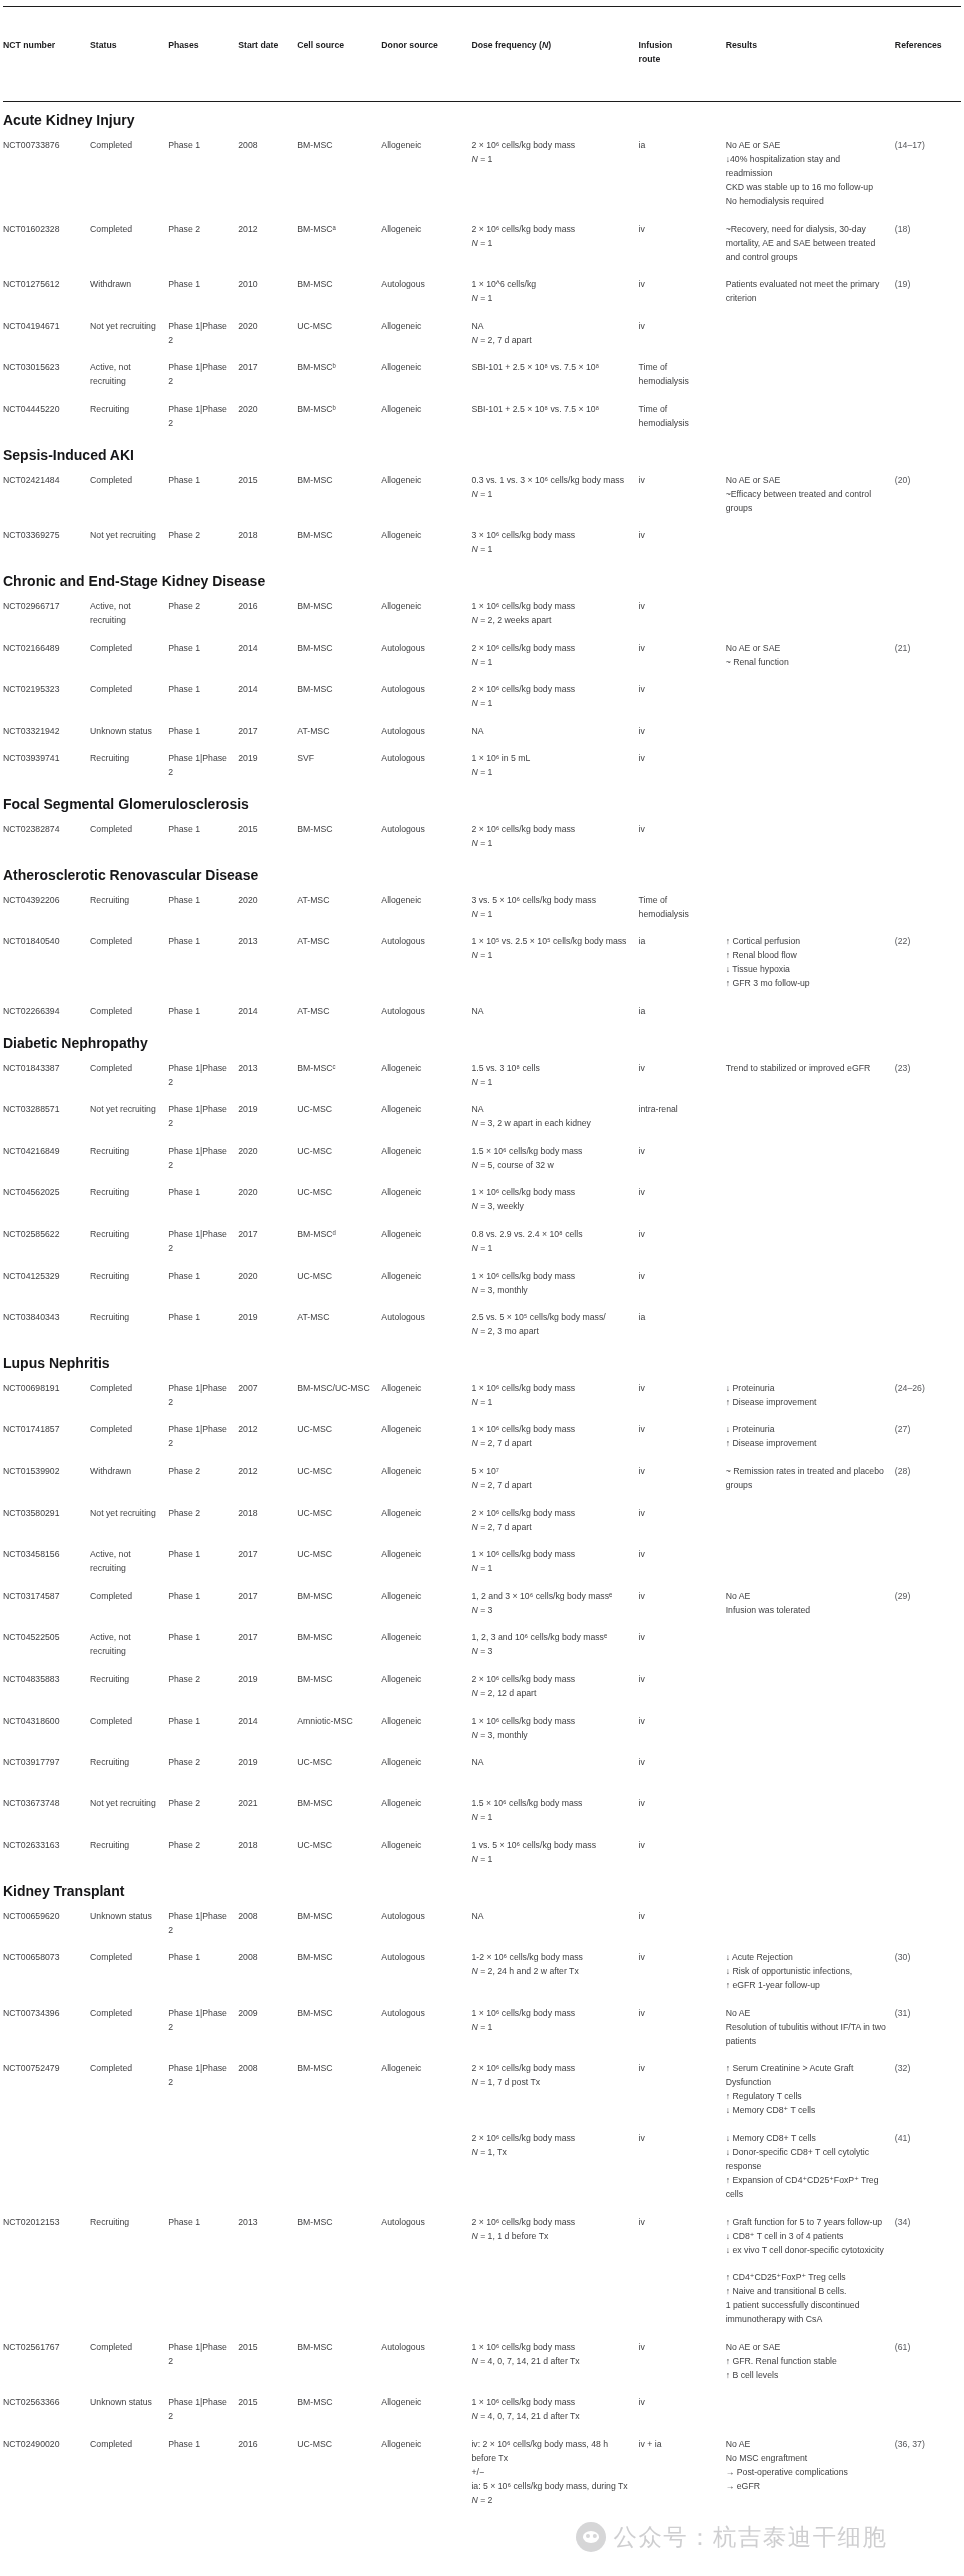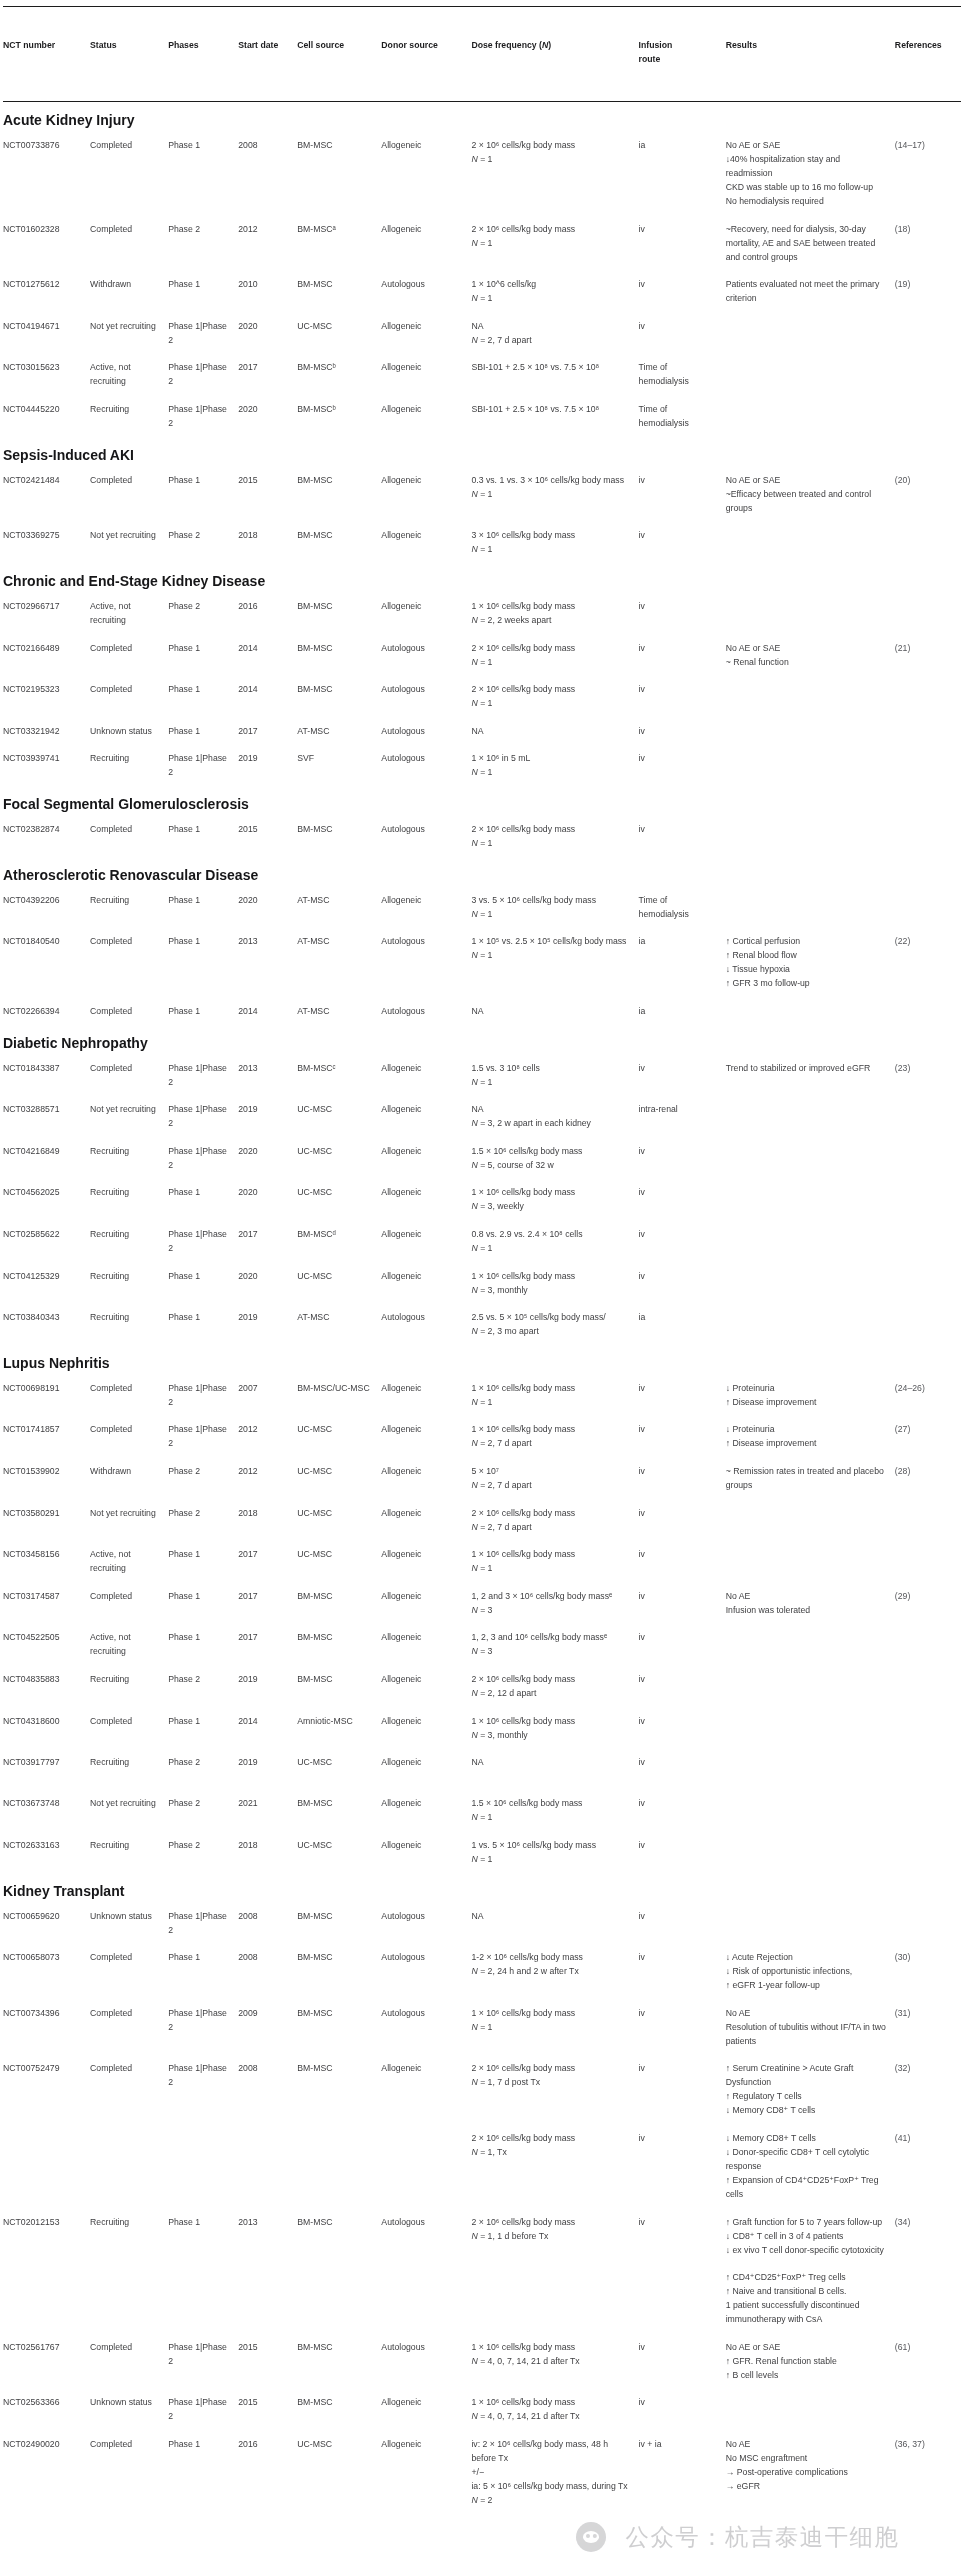--- a/index.html
+++ b/index.html
@@ -14,21 +14,21 @@
      font-weight:bold;padding:32px 7.5px 35px 0;border-bottom:1.5px solid #1c1c1c;margin-top:8px;}
   th .narrow{display:inline-block;max-width:38px;}
   td{font-size:8.7px;line-height:14px;vertical-align:top;padding:6.8px 7.5px 6.8px 0;
      word-wrap:break-word;}
   tr.section-row td{font-weight:bold;color:#161618;padding:11.3px 0 3.8px 0;font-size:14px;}
   .line{min-height:0;}
   .spacer{height:13.6px;}
   .refs{color:#55565a;}
   i{font-style:italic;}
   .watermark{position:absolute;left:576px;top:2521px;display:flex;align-items:center;
-             color:#c6c6c8;opacity:0.85;pointer-events:none;white-space:nowrap;gap:12px;}
+             color:#c6c6c8;opacity:0.85;pointer-events:none;white-space:nowrap;}
   .wm-logo{width:30px;height:30px;border-radius:50%;background:#cfcfd1;margin-right:7.5px;
            position:relative;flex:0 0 auto;}
   .wm-logo:before{content:"";position:absolute;left:6.8px;top:9px;width:16.6px;height:12px;
                   border-radius:50%;background:#ffffff;}
   .wm-logo:after{content:"";position:absolute;left:9.8px;top:12px;width:3.8px;height:3.8px;
                  border-radius:50%;background:#cfcfd1;box-shadow:6.8px 0 0 #cfcfd1;}
   .wm-text{font-size:23.4px;letter-spacing:1.5px;font-family:"DejaVu Sans",sans-serif;}
 </style>
 </head>
 <body>

